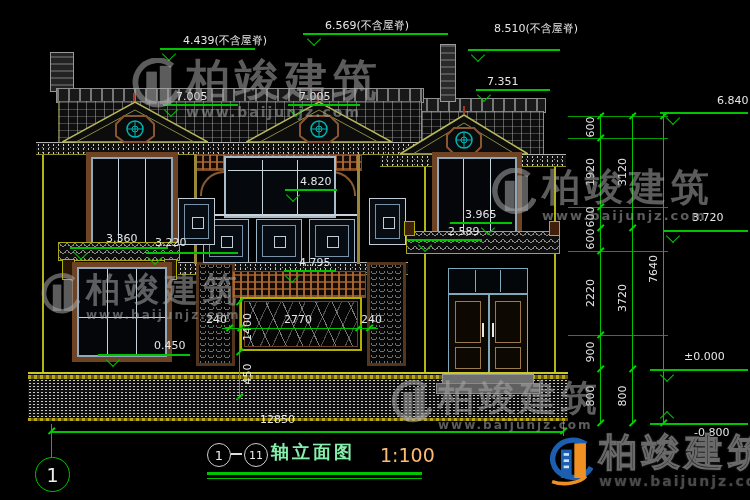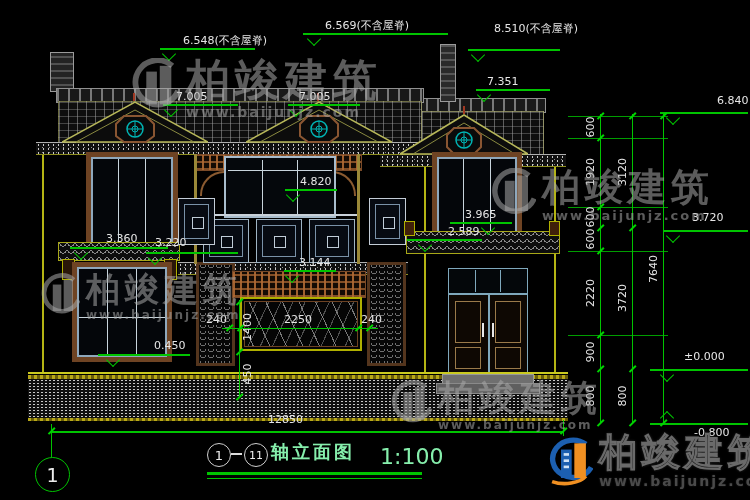--- a/index.html
+++ b/index.html
@@ -46,21 +46,21 @@
   
   .wm{position:absolute;display:flex;align-items:flex-start;gap:6px;color:rgba(168,168,168,.55);z-index:8;pointer-events:none;}
   .wm .brand{font-weight:bold;letter-spacing:5px;line-height:1;}
   .wm .site{font-weight:bold;letter-spacing:2px;line-height:1;margin-top:3px;}
   .wm5 .brand{color:#151515;-webkit-text-stroke:1px #6a6a6a;text-shadow:0 0 3px #3c3c3c;}
   .wm5 .site{color:#4a4a4a;text-shadow:0 0 2px #222;}
   .circ{position:absolute;border-radius:50%;display:flex;align-items:center;justify-content:center;color:#ececec;z-index:6;}
   .tc{border:1.5px solid #cfcfcf;}
   .gc{border:1.5px solid #00c400;}
   .title-name{position:absolute;color:#86efac;font-weight:bold;font-size:18px;letter-spacing:3px;z-index:6;}
-  .title-scale{position:absolute;color:#86efac;font-size:22px;z-index:6;}
+  .title-scale{position:absolute;color:#fdba74;font-size:19px;z-index:6;}
 </style>
 </head>
 <body>
 
 <div id="stage">
 
   <div class="ridge" style="left:392px;top:98px;width:152px;height:13px;"></div>
   <div class="tiles" style="left:394px;top:111px;width:148px;height:43px;"></div>
   <div class="speck" style="left:380px;top:154px;width:186px;height:11px;"></div>
   <div class="abs" style="left:440px;top:44px;width:14px;height:56px;border:1px solid #9a9a9a;background:repeating-linear-gradient(0deg,#2a2a2a 0 5px,#555 5px 7px);z-index:2;"></div>
@@ -188,21 +188,21 @@
     <div class="abs" style="right:33px;top:28px;width:2px;height:14px;background:#e8e8e8;"></div>
   </div>
   <div class="abs" style="left:442px;top:374px;width:90px;height:9px;background:#6f6f6f;border:1px solid #999;z-index:4;"></div>
   <div class="abs" style="left:436px;top:383px;width:102px;height:9px;background:#5f5f5f;border:1px solid #8a8a8a;z-index:4;"></div>
 
   <div class="yl" style="left:28px;top:372px;width:540px;height:1.5px;background:#caca20;z-index:3;"></div>
   <div class="abs" style="left:28px;top:375px;width:540px;height:4px;background:repeating-linear-gradient(90deg,#b8a818 0 3px,#6a5e08 3px 6px);z-index:3;"></div>
   <div class="speck" style="left:28px;top:379px;width:540px;height:39px;background-size:4px 3px,6px 4px;border-top:none;"></div>
   <div class="abs" style="left:28px;top:418px;width:540px;height:3px;background:repeating-linear-gradient(90deg,#b8a818 0 3px,#6a5e08 3px 6px);z-index:3;"></div>
 
-  <span class="t" style="left:183px;top:35px;">6.548(不含屋脊)</span>
+  <span class="t" style="left:183px;top:35px;">4.439(不含屋脊)</span>
   <div class="gl" style="left:160px;top:48px;width:95px;height:1.5px;"></div>
   <div class="vtri" style="left:164px;top:49px;"></div>
 
   <span class="t" style="left:325px;top:20px;">6.569(不含屋脊)</span>
   <div class="gl" style="left:303px;top:33px;width:145px;height:1.5px;"></div>
   <div class="vtri" style="left:309px;top:34px;"></div>
 
   <span class="t" style="left:494px;top:23px;">8.510(不含屋脊)</span>
   <div class="gl" style="left:468px;top:49px;width:92px;height:1.5px;"></div>
   <div class="vtri" style="left:473px;top:50px;"></div>
@@ -240,21 +240,21 @@
   <div class="vtri" style="left:420px;top:240px;z-index:7;"></div>
 
   <span class="t" style="left:106px;top:233px;">3.360</span>
   <div class="gl" style="left:70px;top:247px;width:98px;height:1.5px;"></div>
   <div class="vtri" style="left:76px;top:248px;"></div>
 
   <span class="t" style="left:155px;top:237px;">3.220</span>
   <div class="gl" style="left:146px;top:252px;width:92px;height:1.5px;"></div>
   <div class="vtri" style="left:150px;top:253px;"></div>
 
-  <span class="t" style="left:299px;top:257px;z-index:7;">3.144</span>
+  <span class="t" style="left:299px;top:257px;z-index:7;">4.795</span>
   <div class="gl" style="left:284px;top:270px;width:52px;height:1.5px;z-index:7;"></div>
   <div class="vtri" style="left:287px;top:271px;z-index:7;"></div>
 
   <span class="t" style="left:154px;top:340px;">0.450</span>
   <div class="gl" style="left:98px;top:354px;width:92px;height:1.5px;"></div>
   <div class="vtri" style="left:108px;top:355px;"></div>
 
   <span class="t" style="left:684px;top:351px;">±0.000</span>
   <div class="gl" style="left:650px;top:369px;width:98px;height:1.5px;"></div>
   <div class="vtri" style="left:662px;top:370px;"></div>
@@ -301,35 +301,35 @@
   <span class="t t90" style="left:623px;top:298px;">3720</span>
   <span class="t t90" style="left:623px;top:396px;">800</span>
   <span class="t t90" style="left:654px;top:269px;">7640</span>
 
   <div class="gl" style="left:222px;top:328px;width:156px;height:1px;z-index:7;"></div>
   <div class="tick" style="left:225px;top:327px;"></div>
   <div class="tick" style="left:236px;top:327px;"></div>
   <div class="tick" style="left:354px;top:327px;"></div>
   <div class="tick" style="left:365px;top:327px;"></div>
   <span class="t" style="left:206px;top:314px;z-index:7;">240</span>
-  <span class="t" style="left:284px;top:314px;z-index:7;">2250</span>
+  <span class="t" style="left:284px;top:314px;z-index:7;">2770</span>
   <span class="t" style="left:361px;top:314px;z-index:7;">240</span>
   <div class="gl" style="left:239px;top:300px;width:1px;height:98px;z-index:7;"></div>
   <div class="tick" style="left:235px;top:301px;"></div>
   <div class="tick" style="left:235px;top:351px;"></div>
   <div class="tick" style="left:235px;top:396px;"></div>
   <span class="t t90" style="left:248px;top:327px;">1400</span>
   <span class="t t90" style="left:248px;top:374px;">450</span>
 
   <div class="gl" style="left:51px;top:431px;width:512px;height:1.5px;"></div>
   <div class="gl" style="left:51px;top:424px;width:1px;height:33px;"></div>
   <div class="gl" style="left:563px;top:420px;width:1px;height:16px;"></div>
   <div class="tick" style="left:47px;top:430px;"></div>
   <div class="tick" style="left:559px;top:430px;"></div>
-  <span class="t" style="left:268px;top:414px;">12850</span>
+  <span class="t" style="left:260px;top:414px;">12850</span>
 
   <div class="circ gc" style="left:35px;top:457px;width:33px;height:33px;font-size:19px;">
       <span>1</span>
     </div>
 
   <div class="circ tc" style="left:207px;top:443px;width:22px;height:22px;font-size:13px;">
       <span>1</span>
     </div>
   <div class="abs" style="left:231px;top:453px;width:11px;height:1.5px;background:#dcdcdc;z-index:6;"></div>
   <div class="circ tc" style="left:244px;top:443px;width:22px;height:22px;font-size:11px;">

